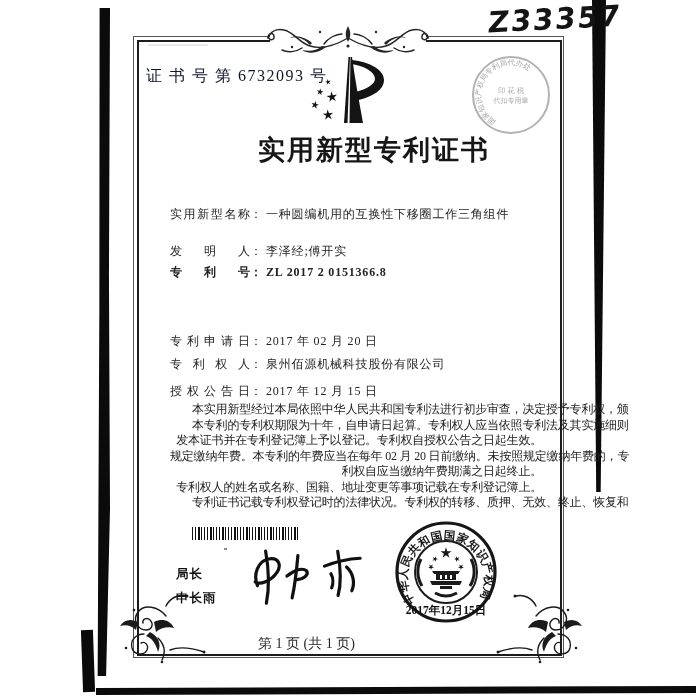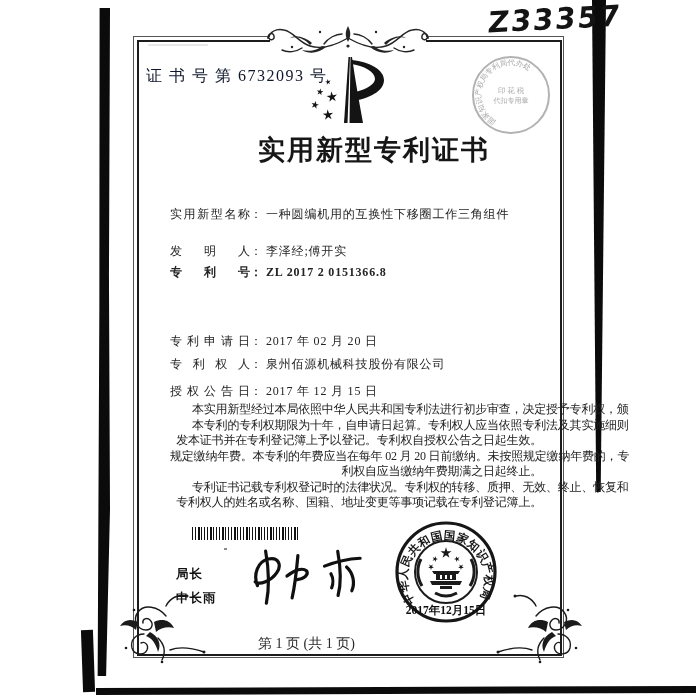--- a/index.html
+++ b/index.html
@@ -201,22 +201,22 @@
 <div class="abs field-row" style="top:383px;">
   <span class="flabel">授权公告日</span><span class="fcolon">：</span><span class="fvalue">2017 年 12 月 15 日</span>
 </div>
 
 <div class="abs body-text">
   <div class="line indent">本实用新型经过本局依照中华人民共和国专利法进行初步审查，决定授予专利权，颁</div>
   <div class="line indent">本专利的专利权期限为十年，自申请日起算。专利权人应当依照专利法及其实施细则</div>
   <div class="line">发本证书并在专利登记簿上予以登记。专利权自授权公告之日起生效。</div>
   <div class="line">规定缴纳年费。本专利的年费应当在每年 02 月 20 日前缴纳。未按照规定缴纳年费的，专</div>
   <div class="line">利权自应当缴纳年费期满之日起终止。</div>
+  <div class="line">专利权人的姓名或名称、国籍、地址变更等事项记载在专利登记簿上。</div>
   <div class="line indent">专利证书记载专利权登记时的法律状况。专利权的转移、质押、无效、终止、恢复和</div>
-  <div class="line">专利权人的姓名或名称、国籍、地址变更等事项记载在专利登记簿上。</div>
 </div>
 
 <div class="abs barcode"></div>
 
 <div class="abs director">
   <div>局长</div>
   <div class="name">申长雨</div>
 </div>
 
 <svg class="abs" style="left:243px;top:545px;transform:rotate(-3deg);" width="130" height="62" viewBox="0 0 130 62">

